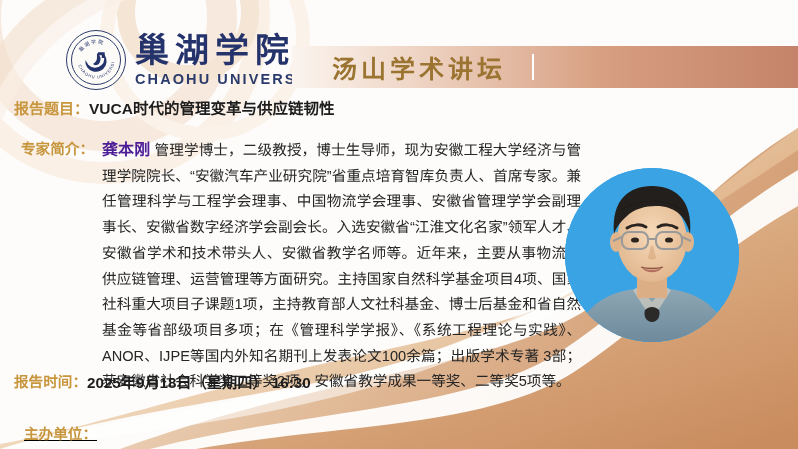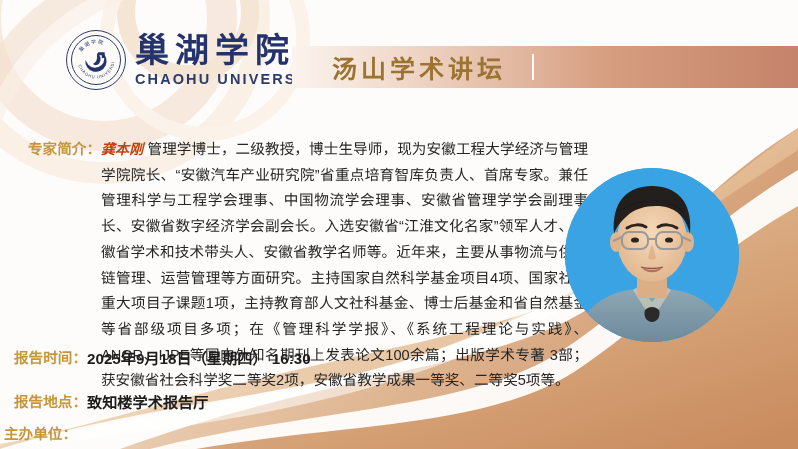--- a/index.html
+++ b/index.html
@@ -82,31 +82,31 @@
   .lbl{
     color:#c7953c;font-weight:700;white-space:nowrap;
     flex:0 0 auto;
   }
   .val{color:#1d1d1d;font-weight:700;}
 
   .row-topic{left:14px;top:99px;font-size:15px;line-height:20px;}
   .row-topic .lbl{font-size:15px;}
   .row-topic .val{font-size:15.5px;}
 
-  .row-bio{left:28px;top:137px;width:560px;font-size:14.6px;}
+  .row-bio{left:21px;top:137px;width:560px;font-size:14.6px;gap:8px;}
   .row-bio .lbl{font-size:14.6px;line-height:25.7px;}
   .bio-body{
     color:#262626;font-size:14.6px;line-height:25.7px;
     text-align:justify;text-justify:inter-ideograph;
   }
-  .bio-name{font-weight:700;font-size:14px;color:#c2410c;font-style:italic;}
-
-  .row-time{left:14px;top:346px;}
+  .bio-name{font-weight:700;font-size:16px;color:#4c1d95;}
+
+  .row-time{left:14px;top:370px;}
   .row-place{left:14px;top:390px;}
-  .row-host{left:4px;top:422px;}
+  .row-host{left:24px;top:422px;text-decoration:underline;}
   .row-time .lbl,.row-place .lbl,.row-host .lbl{font-size:14.6px;}
   .row-time .val,.row-place .val,.row-host .val{font-size:15.2px;}
 
   
   .portrait{
     position:absolute;left:565px;top:168px;width:174px;height:174px;
     border-radius:50%;overflow:hidden;
     background:#3aa3e3;
   }
   .portrait svg{display:block;width:174px;height:174px;}
@@ -188,20 +188,24 @@
     </div>
 
     <div class="band">
       <div class="band-inner">
         <span class="band-title">汤山学术讲坛</span>
         <span class="band-divider"></span>
       </div>
     </div>
   </div>
 
+  <div class="row row-topic">
+    <span class="lbl">报告题目：</span>
+    <span class="val">VUCA时代的管理变革与供应链韧性</span>
+  </div>
 
   <div class="row row-bio">
     <span class="lbl">专家简介：</span>
     <span class="bio-body"><span class="bio-name">龚本刚</span> <span>管理学博士，二级教授，博士生导师，现为安徽工程大学经济与管理学院院长、“安徽汽车产业研究院”省重点培育智库负责人、首席专家。兼任管理科学与工程学会理事、中国物流学会理事、安徽省管理学学会副理事长、安徽省数字经济学会副会长。入选安徽省“江淮文化名家”领军人才、安徽省学术和技术带头人、安徽省教学名师等。近年来，主要从事物流与供应链管理、运营管理等方面研究。主持国家自然科学基金项目4项、国家社科重大项目子课题1项，主持教育部人文社科基金、博士后基金和省自然基金等省部级项目多项；在《管理科学学报》、《系统工程理论与实践》、ANOR、IJPE等国内外知名期刊上发表论文100余篇；出版学术专著 3部；获安徽省社会科学奖二等奖2项，安徽省教学成果一等奖、二等奖5项等。</span></span>
   </div>
 
   <div class="portrait">
     <svg viewBox="0 0 174 174" xmlns="http://www.w3.org/2000/svg">
       <defs>
         <linearGradient id="shirt" x1="0" y1="0" x2="0" y2="1">
@@ -249,22 +253,18 @@
       <path d="M 76 99 C 82 103 92 103 98 99 C 93 106 81 106 76 99 Z" fill="#b4705f"></path>
       <path d="M 76 99 C 82 101 92 101 98 99" stroke="#8e5547" stroke-width="1.3" fill="none"></path>
     </svg>
   </div>
 
   <div class="row row-time">
     <span class="lbl">报告时间：</span>
     <span class="val">2025年9月18日（星期四） 16:30</span>
   </div>
 
-  <div class="row row-place">
-    <span class="lbl">报告地点：</span>
-    <span class="val">致知楼学术报告厅</span>
-  </div>
 
   <div class="row row-host">
     <span class="lbl">主办单位：</span>
   </div>
 
 </div>
 
 </body></html>

